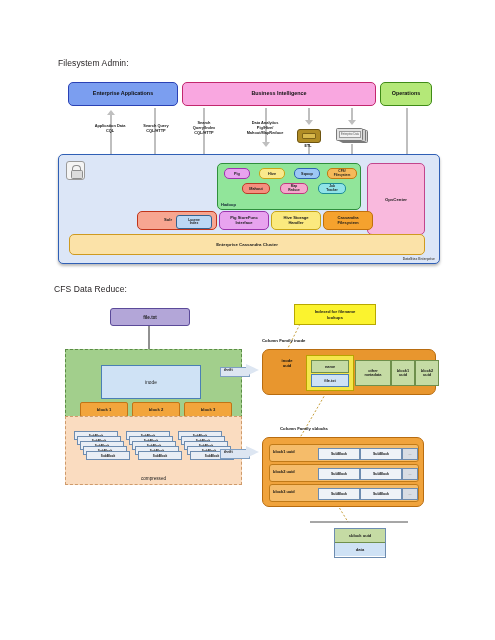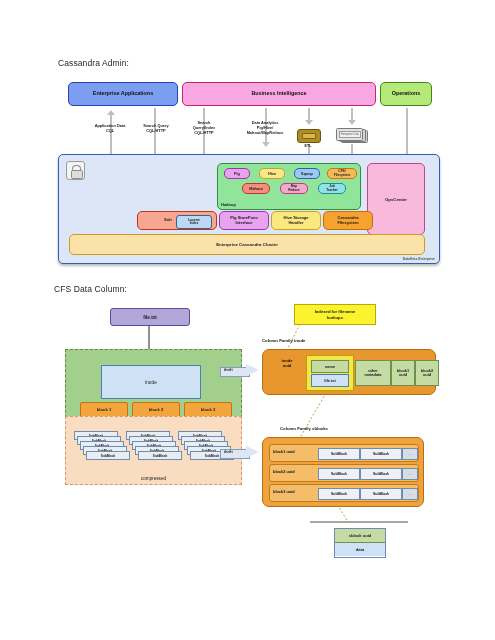--- a/index.html
+++ b/index.html
@@ -151,21 +151,21 @@
   .sbfinal .b{position:absolute;left:0;right:0;top:14px;height:13px;background:#cfe2f5;
      font-size:4.1px;font-weight:bold;display:flex;align-items:center;justify-content:center;}
 
   svg.ov{position:absolute;left:0;top:0;width:100%;height:100%;overflow:visible;pointer-events:none;}
 </style>
 </head>
 <body>
 
 <div class="page">
 
-  <div class="section-title" style="left:58px;top:58px;">Cassandra Admin:</div>
+  <div class="section-title" style="left:58px;top:58px;">Filesystem Admin:</div>
 
   <div id="diag1">
 
     <div class="box top-band rnd b-ent" style="left:10px;top:0;width:110px;">Enterprise Applications</div>
     <div class="box top-band rnd b-bi" style="left:124px;top:0;width:194px;">Business Intelligence</div>
     <div class="box top-band rnd b-ops" style="left:322px;top:0;width:52px;">Operations</div>
 
     <div class="arrow-up" style="left:49px;top:28px;"></div>
     <div class="shaft" style="left:51.8px;top:33px;height:80px;"></div>
 
@@ -249,21 +249,21 @@
 Handler</div>
       <div class="box svc rnd s-cfs" style="left:264px;top:56px;width:50px;white-space:pre-line;">Cassandra
 Filesystem</div>
 
       <div class="ecc">Enterprise Cassandra Cluster</div>
 
       <div class="dse-tag">DataStax Enterprise</div>
     </div>
   </div>
 
-  <div class="section-title" style="left:54px;top:284px;">CFS Data Column:</div>
+  <div class="section-title" style="left:54px;top:284px;">CFS Data Reduce:</div>
 
   <div id="diag2">
 
     <svg class="ov" viewBox="0 0 400 285">
       <defs>
         <marker id="ar" markerWidth="6" markerHeight="6" refX="5" refY="3" orient="auto">
           <path d="M0,0 L6,3 L0,6 z" fill="#222"></path>
         </marker>
       </defs>
 

